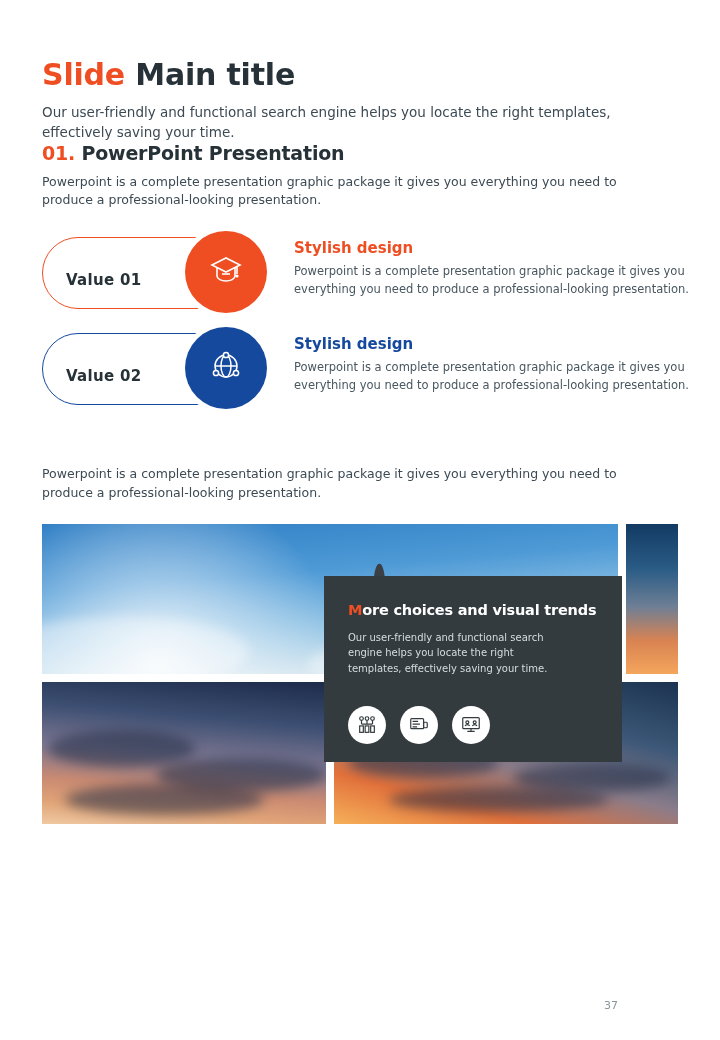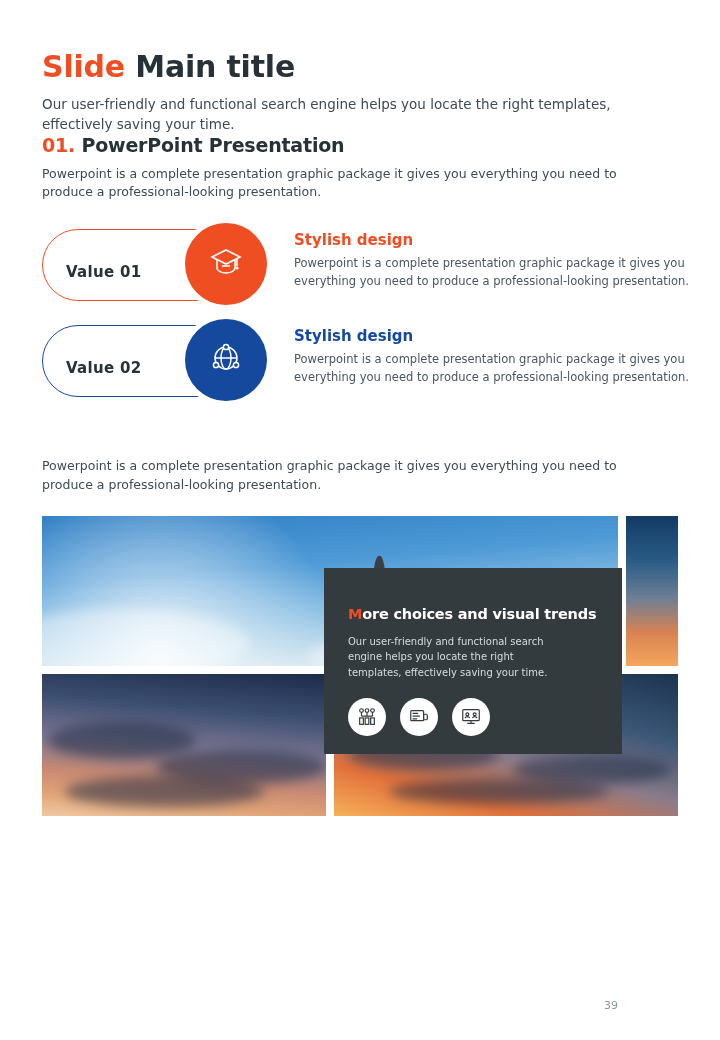--- a/index.html
+++ b/index.html
@@ -13,21 +13,21 @@
     font-family: "DejaVu Sans", sans-serif;
     color: #2b3a43;
     position: relative;
     overflow: hidden;
   }
   .page {
     position: relative;
     width: 660px;
     height: 1040px;
     box-sizing: border-box;
-    padding: 0 42px;
+    padding: 8px 42px;
   }
 
   
   .header {
     padding-top: 50px;
   }
   .main-title {
     font-size: 30px;
     font-weight: bold;
     letter-spacing: -0.2px;
@@ -193,21 +193,21 @@
     width: 298px;
     height: 186px;
     background: #333b3e;
     color: #ffffff;
     box-sizing: border-box;
     padding: 22px 24px;
   }
   .overlay-title {
     font-size: 14.5px;
     font-weight: bold;
-    margin: 16px 0 12px 0;
+    margin: 4px 0 12px 0;
     letter-spacing: -0.2px;
   }
   .overlay-title .cap {
     color: #ef4e23;
   }
   .overlay-desc {
     font-size: 10px;
     line-height: 1.55;
     color: #d8dcde;
     margin: 0;
@@ -365,14 +365,14 @@
               <path d="M5.5 13 c1-2 4-2 5 0 M13.5 13 c1-2 4-2 5 0"></path>
               <path d="M12 16 v3 M8 19 h8"></path>
             </svg>
           </div>
         </div>
       </div>
 
     </div>
   </div>
 
-  <div class="page-number">39</div>
+  <div class="page-number">37</div>
 </div>
 
 </body></html>

